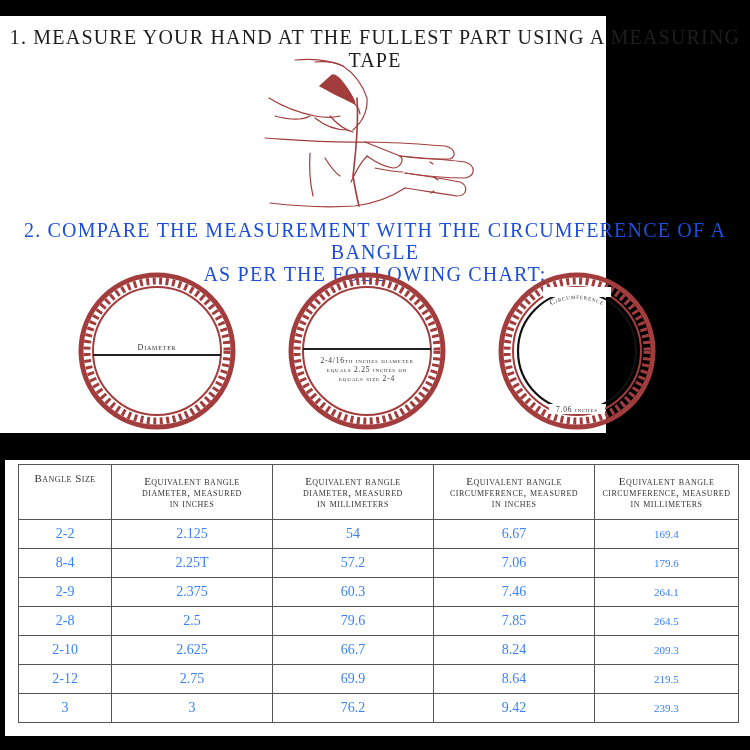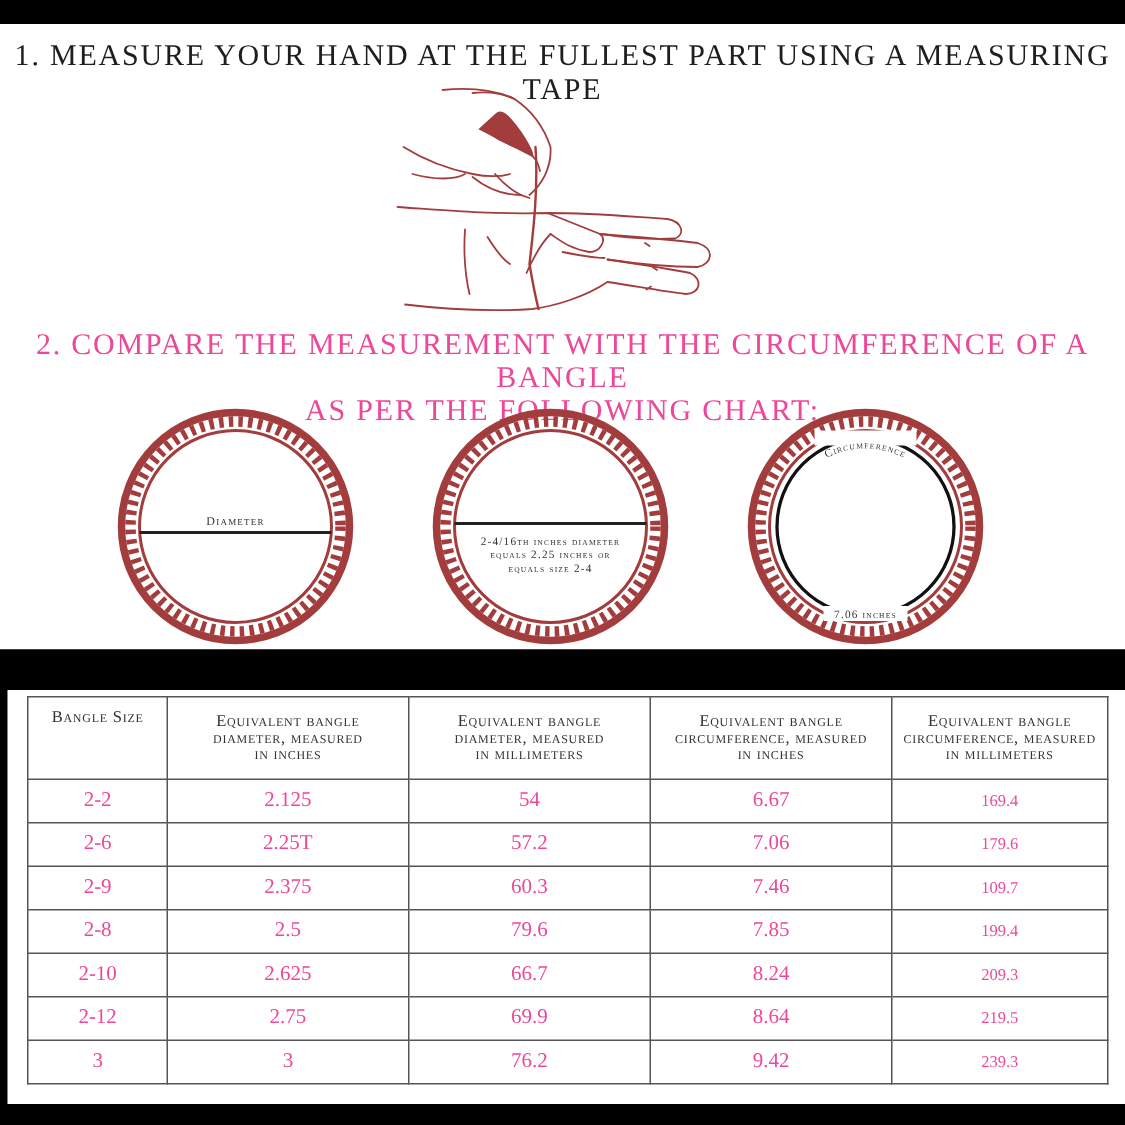--- a/index.html
+++ b/index.html
@@ -1,36 +1,36 @@
 <!DOCTYPE html>
 <html><head>
 <meta charset="utf-8">
 <style>
   html, body { margin:0; padding:0; }
   body { width:750px; height:750px; background:#000; position:relative; overflow:hidden;
          font-family: "Liberation Serif", "DejaVu Serif", serif; color:#222; }
   .top-bar { position:absolute; left:0; top:0; width:750px; height:16px; background:#000; }
-  .upper { position:absolute; left:0; top:16px; width:750px; height:417px; background:#fff; }
+  .upper { position:absolute; left:0; top:16px; width:606px; height:417px; background:#fff; }
   .step1 { position:absolute; left:0; top:10px; width:750px; text-align:center; font-size:20px;
            letter-spacing:1.2px; color:#1e1e1e; }
   .hand { position:absolute; left:255px; top:42px; width:245px; height:155px; }
   .step2 { position:absolute; left:0; top:203px; width:750px; text-align:center; font-size:20px;
-           letter-spacing:1.2px; line-height:22px; color:#ec4899; }
+           letter-spacing:1.2px; line-height:22px; color:#1d4ed8; }
   .ring { position:absolute; top:255px; width:160px; height:160px; }
   .ring svg { width:160px; height:160px; display:block; }
   .mid-bar { position:absolute; left:0; top:433px; width:750px; height:27px; background:#000; }
   .lower { position:absolute; left:5px; top:460px; width:745px; height:328px; background:#fff; }
   .bottom-bar { position:absolute; left:0; top:736px; width:750px; height:14px; background:#000; }
   table.sizes { position:absolute; left:13px; top:4px; width:721px; border-collapse:collapse;
                 border:1px solid #9a9a9a; }
   table.sizes th, table.sizes td { border:1px solid #555; text-align:center; padding:0; }
   table.sizes th { font-weight:normal; font-variant:small-caps; font-size:11px; letter-spacing:0.5px;
                    line-height:11px; height:46px; color:#333; vertical-align:middle; }
   table.sizes th.first { vertical-align:top; padding-top:8px; font-size:11px; }
-  table.sizes td { height:28px; font-size:14px; color:#ec4899; }
+  table.sizes td { height:28px; font-size:14px; color:#3b82f6; }
   table.sizes td.mm { font-size:11px; }
   .col0 { width:93px; } .col1 { width:161px; } .col2 { width:162px; } .col3 { width:161px; } .col4 { width:144px; }
   .ring-label { font-family:"Liberation Serif", serif; font-variant:small-caps; letter-spacing:0.8px; fill:#333; }
 </style>
 </head>
 <body>
 
 <div class="top-bar"></div>
 
 <div class="upper">
@@ -138,39 +138,39 @@
     </thead>
     <tbody>
       <tr>
         <td>2-2</td>
         <td>2.125</td>
         <td>54</td>
         <td>6.67</td>
         <td class="mm">169.4</td>
       </tr>
       <tr>
-        <td>2-6</td>
+        <td>8-4</td>
         <td>2.25T</td>
         <td>57.2</td>
         <td>7.06</td>
         <td class="mm">179.6</td>
       </tr>
       <tr>
         <td>2-9</td>
         <td>2.375</td>
         <td>60.3</td>
         <td>7.46</td>
-        <td class="mm">109.7</td>
+        <td class="mm">264.1</td>
       </tr>
       <tr>
         <td>2-8</td>
         <td>2.5</td>
         <td>79.6</td>
         <td>7.85</td>
-        <td class="mm">199.4</td>
+        <td class="mm">264.5</td>
       </tr>
       <tr>
         <td>2-10</td>
         <td>2.625</td>
         <td>66.7</td>
         <td>8.24</td>
         <td class="mm">209.3</td>
       </tr>
       <tr>
         <td>2-12</td>

